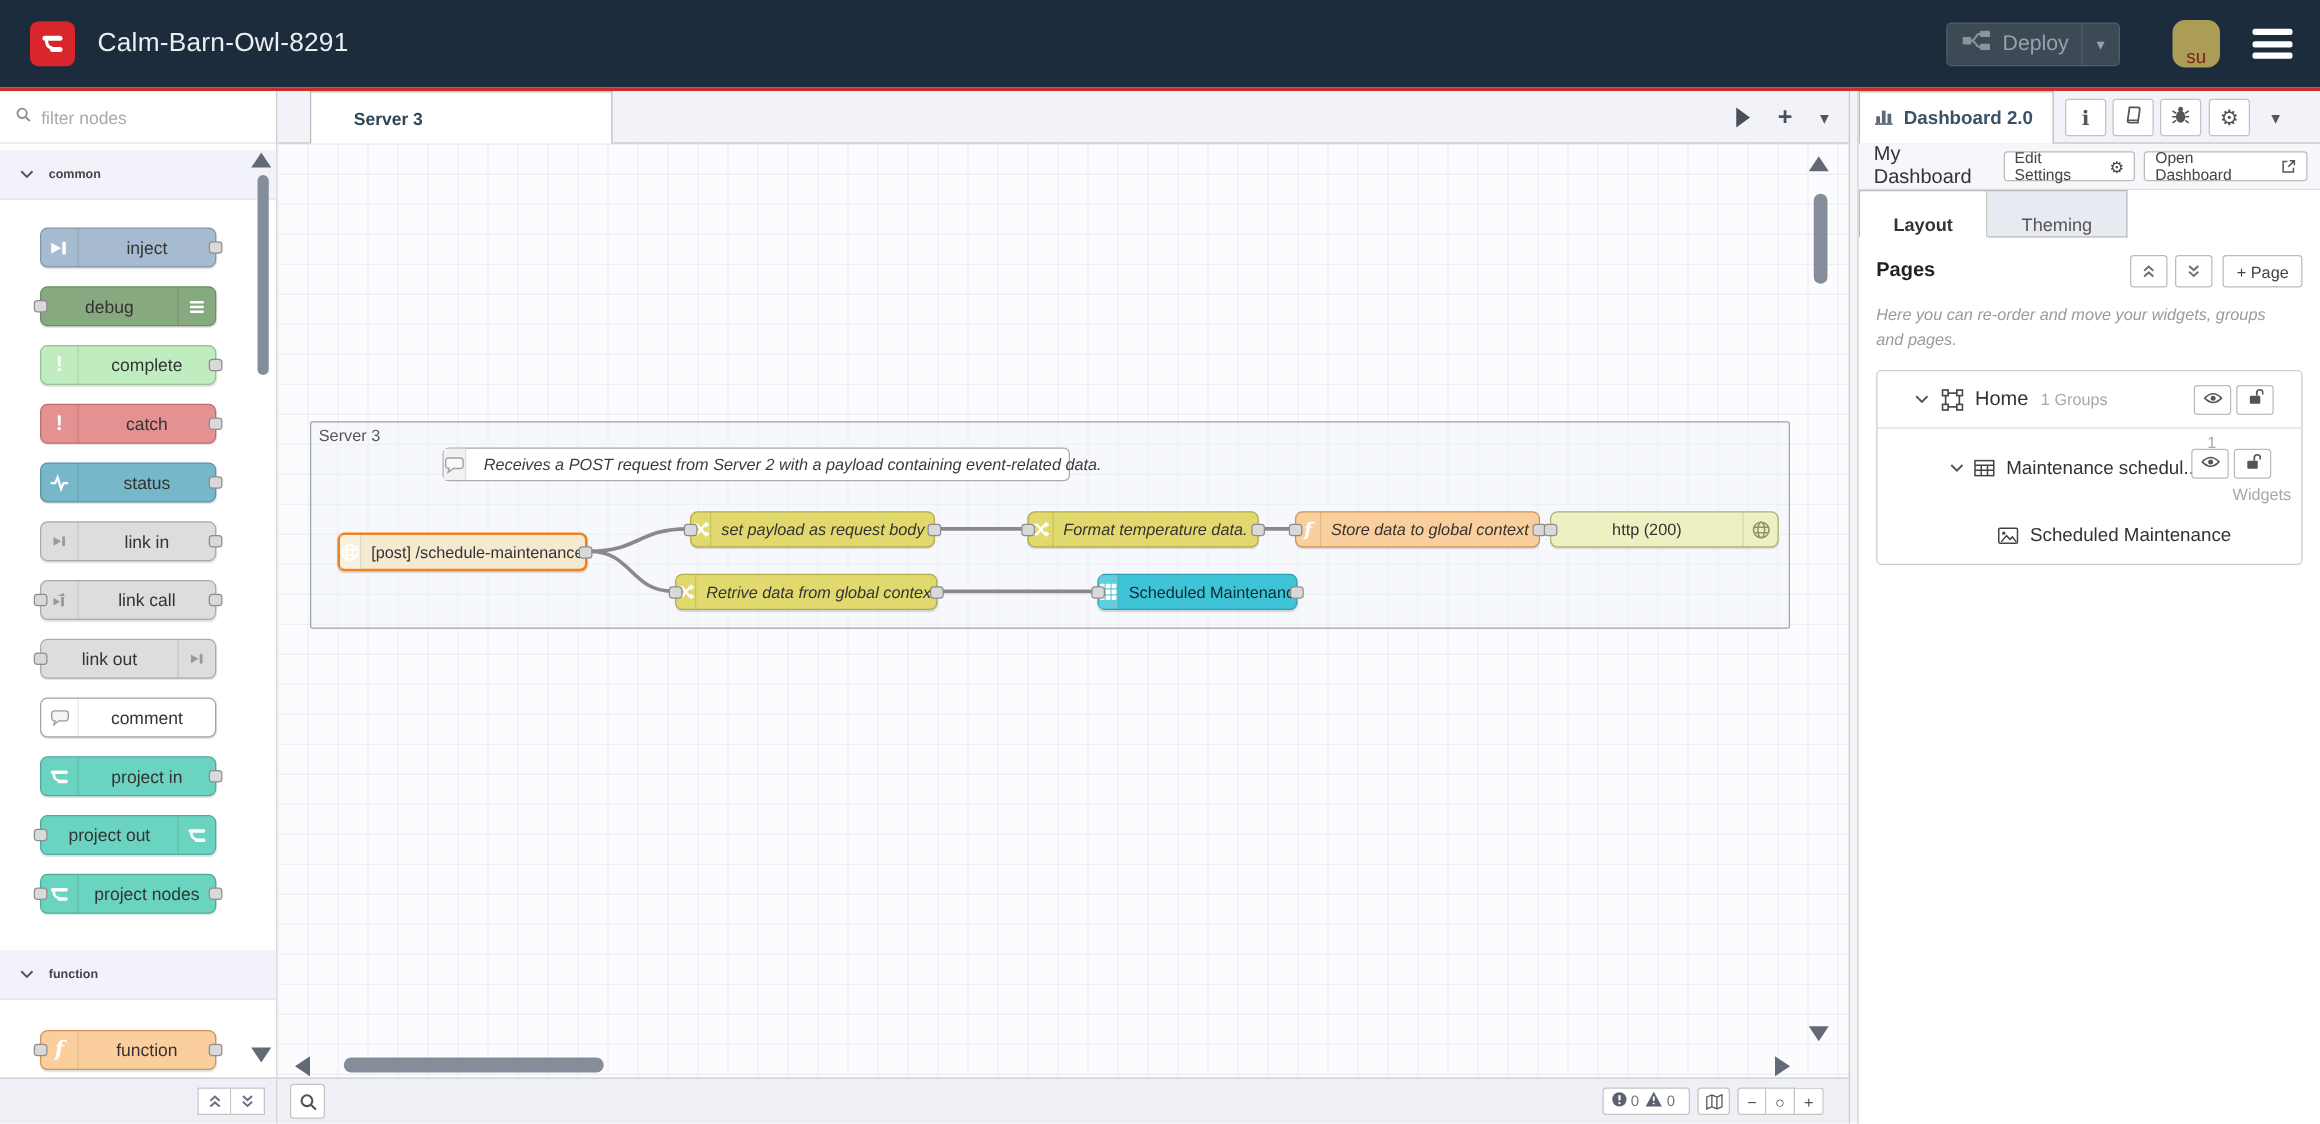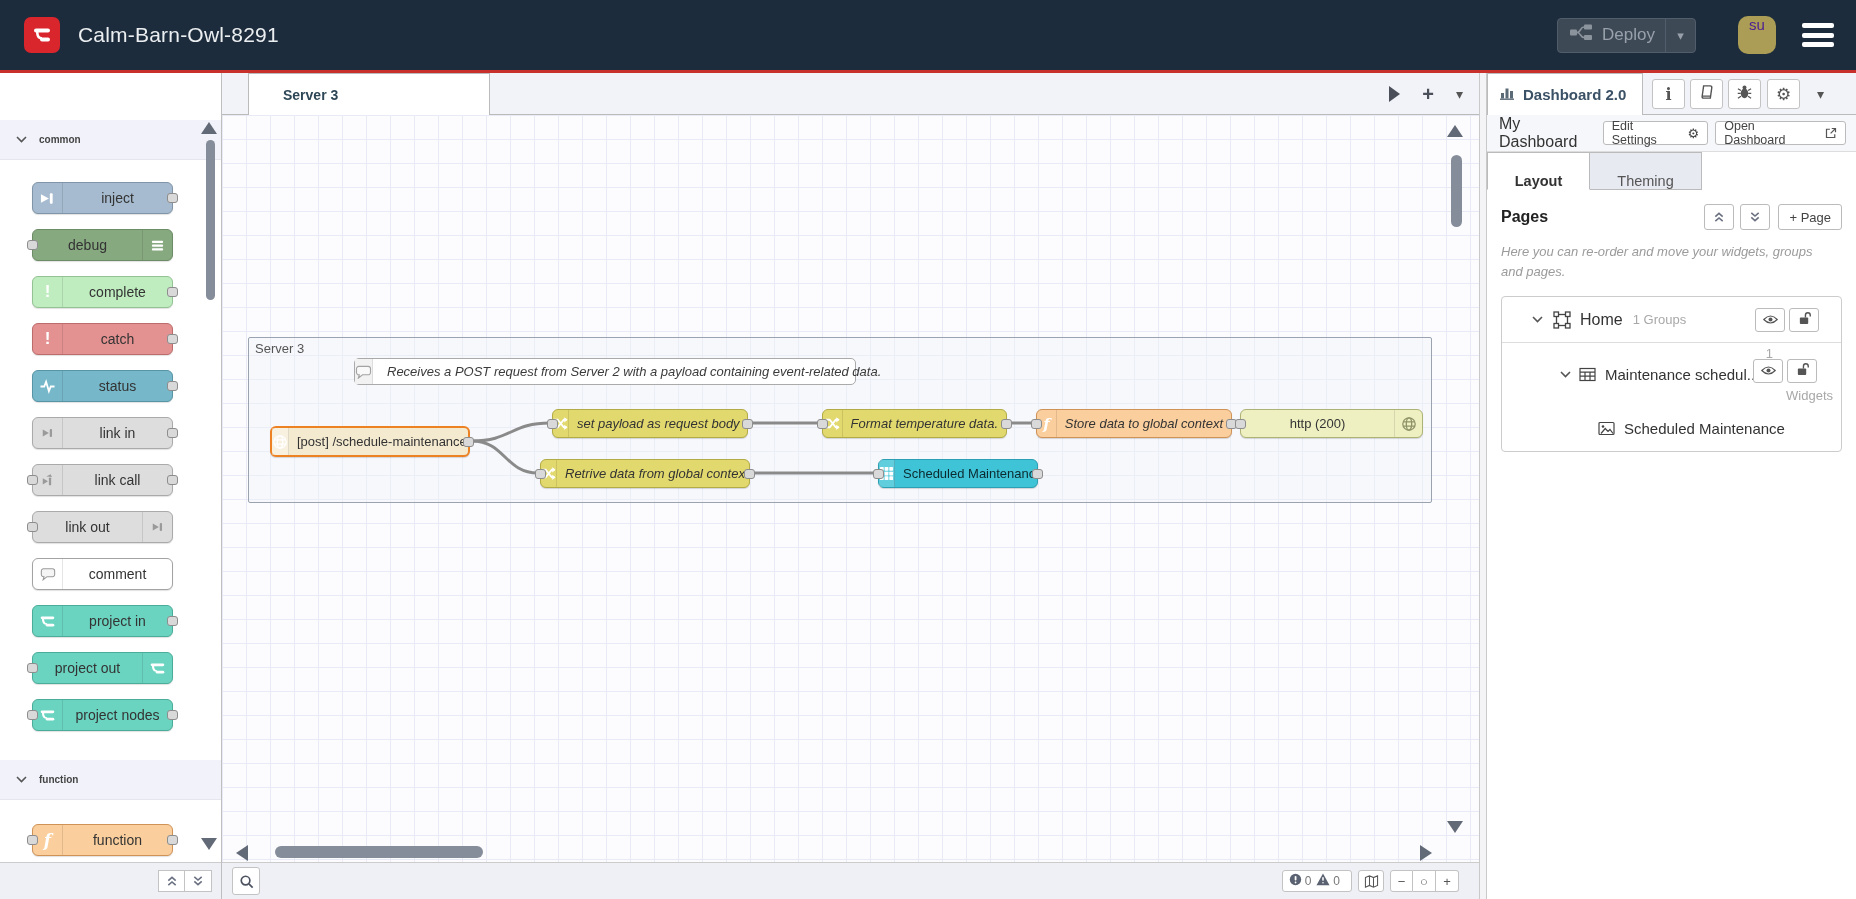--- a/index.html
+++ b/index.html
@@ -9,21 +9,21 @@
 
   
   .header { position:absolute; left:0; top:0; width:1856px; height:70px; background:#1d2c3c; display:flex; align-items:center; }
   .redline { position:absolute; left:0; top:70px; width:1856px; height:3px; background:#c7302b; }
   .nr-logo { width:36px; height:36px; margin-left:24px; background:#d9252c; border-radius:7px; display:flex; align-items:center; justify-content:center; }
   .app-title { color:#eceff1; font-size:21px; margin-left:18px; letter-spacing:0.2px; }
   .header-right { margin-left:auto; display:flex; align-items:center; margin-right:22px; }
   .deploy-btn { height:35px; background:#3e4956; border:1px solid #515d6b; border-radius:4px; display:flex; align-items:center; padding:0 0 0 12px; color:#98a1ab; font-size:17px; }
   .deploy-btn .dlabel { margin:0 10px 0 10px; }
   .deploy-caret { width:30px; height:35px; border-left:1px solid #515d6b; display:flex; align-items:center; justify-content:center; color:#98a1ab; font-size:13px; }
-  .avatar { width:38px; height:38px; margin-left:42px; border-radius:10px; background:#ab9d55; color:#4c1d95; font-size:15px; display:flex; align-items:flex-start; justify-content:center; }
+  .avatar { width:38px; height:38px; margin-left:42px; border-radius:10px; background:#ab9d55; color:#7f1d1d; font-size:15px; display:flex; align-items:flex-end; justify-content:center; }
   .hamburger { margin-left:26px; width:32px; height:24px; display:flex; flex-direction:column; justify-content:space-between; cursor:pointer; }
   .hamburger span { display:block; height:5px; background:#fff; border-radius:2px; }
 
   
   .main { position:absolute; left:0; top:73px; width:1856px; height:826px; }
 
   
   .palette { position:absolute; left:0; top:0; width:222px; height:826px; background:#fff; border-right:1px solid #bfbfbf; }
   .p-search { height:42px; border-bottom:1px solid #ddd; display:flex; align-items:center; padding-left:12px; }
   .p-search input { border:none; outline:none; font-size:14px; color:#555; margin-left:8px; width:160px; font-family:"Liberation Sans",sans-serif; }
@@ -182,20 +182,29 @@
           <span></span>
           <span></span>
         </div>
     </div>
   </div>
   <div class="redline"></div>
 
   <div class="main">
 
     <div class="palette">
+      <div class="p-search">
+        <span><svg width="13" height="13" viewBox="0 0 16 16">
+              <g stroke="#8a8a8a" stroke-width="1.8" fill="none">
+                <circle cx="7" cy="7" r="4.6"></circle>
+                <path d="M10.6 10.6 L14.6 14.6"></path>
+              </g>
+            </svg></span>
+        <input type="text" placeholder="filter nodes" style="">
+      </div>
       <div class="p-body">
         <div class="p-cat">
           <span class="tree-chevron">
               <svg width="11" height="7" viewBox="0 0 11 7">
                 <path d="M1 1 L5.5 5.5 L10 1" stroke="#555" stroke-width="1.6" fill="none"></path>
               </svg>
             </span>
           <span class="cat-label">common</span>
         </div>
         <div class="p-list">

